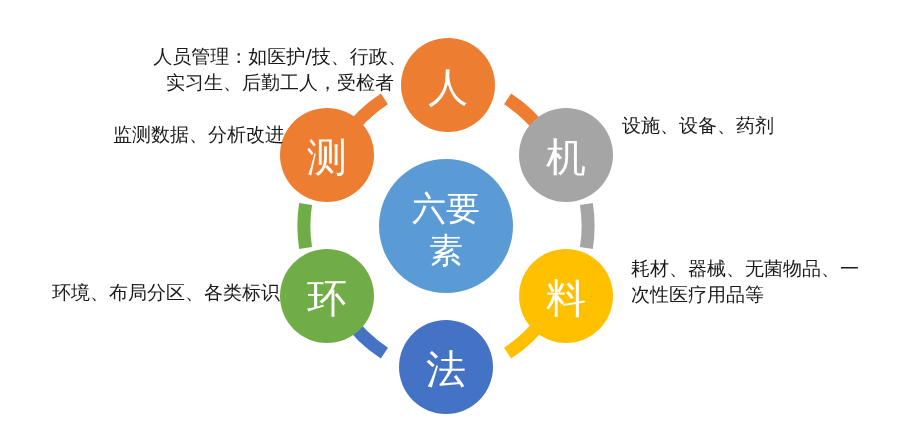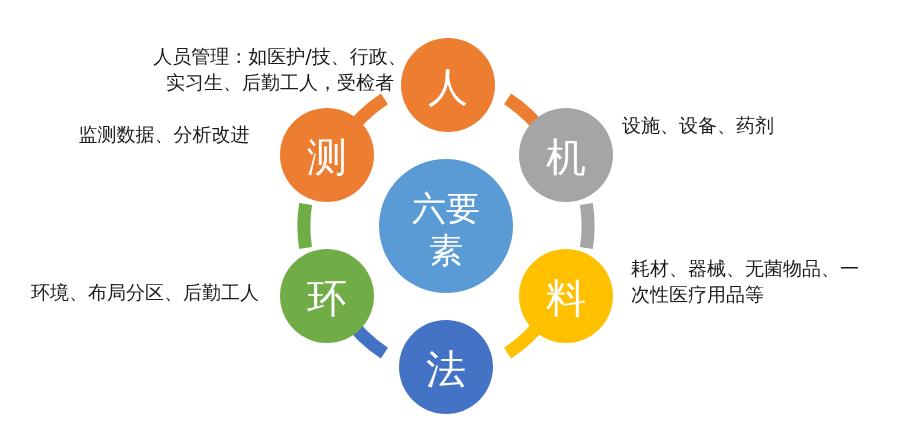--- a/index.html
+++ b/index.html
@@ -48,21 +48,21 @@
   }
   .callout {
     position: absolute;
     font-family: "DejaVu Sans", "Liberation Sans", sans-serif;
     font-size: 19px;
     line-height: 1.35;
     color: #1a1a1a;
     white-space: pre-line;
   }
   .callout.right { text-align: left; }
-  .callout.left  { text-align: center; }
+  .callout.left  { text-align: right; }
   .callout.center-top { text-align: center; margin-top: 18px; }
 
   #callout-ren   { left: 115px; top: 26px;  width: 330px; text-align: center; }
   #callout-ce    { left: 44px;  top: 122px; width: 240px; }
   #callout-huan  { left: 10px;  top: 280px; width: 270px; }
   #callout-ji    { left: 622px; top: 113px; width: 250px; }
   #callout-liao  { left: 631px; top: 256px; width: 278px; }
   #callout-fa    { left: 499px; top: 366px; width: 330px; }
 </style>
 </head>
@@ -118,21 +118,21 @@
       <text class="node-char" x="327" y="157">测</text>
     </g>
 
   </svg>
 
   <div class="callout center-top" id="callout-ren">人员管理：如医护/技、行政、
 实习生、后勤工人，受检者</div>
 
   <div class="callout left" id="callout-ce">监测数据、分析改进</div>
 
-  <div class="callout left" id="callout-huan">环境、布局分区、后勤工人</div>
+  <div class="callout left" id="callout-huan">环境、布局分区、各类标识</div>
 
   <div class="callout right" id="callout-ji">设施、设备、药剂</div>
 
   <div class="callout right" id="callout-liao">耗材、器械、无菌物品、一
 次性医疗用品等</div>
 
 
 </div>
 
 </body></html>

